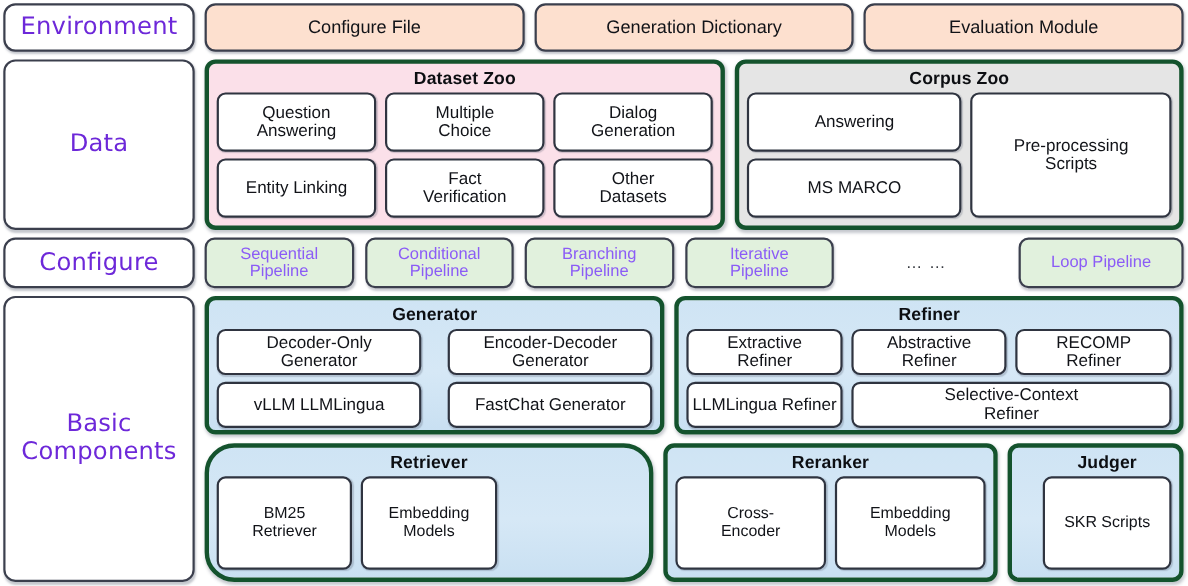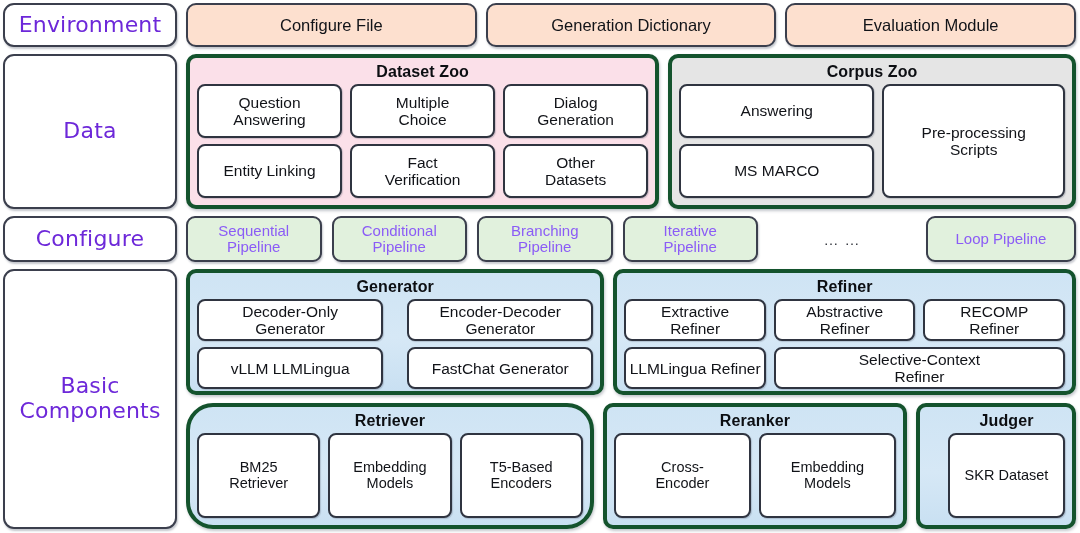--- a/index.html
+++ b/index.html
@@ -313,40 +313,39 @@
       </div>
 
       <div class="basic-line">
 
         <div class="panel panel-blue w-retriever">
           <div class="panel-title">Retriever</div>
           <div class="panel-body">
             <div class="retr-grid">
               <div class="leaf leaf-sm">BM25<br>Retriever</div>
               <div class="leaf leaf-sm">Embedding<br>Models</div>
-              <div class="leaf leaf-sm">T5-Based<br>Encoders</div>
             </div>
           </div>
         </div>
 
         <div class="panel panel-blue w-reranker">
           <div class="panel-title">Reranker</div>
           <div class="panel-body">
             <div class="rerank-grid">
               <div class="leaf leaf-sm">Cross-<br>Encoder</div>
               <div class="leaf leaf-sm">Embedding<br>Models</div>
             </div>
           </div>
         </div>
 
         <div class="panel panel-blue w-judger">
           <div class="panel-title">Judger</div>
           <div class="panel-body">
             <div class="judge-grid">
-              <div class="leaf leaf-sm">SKR Dataset</div>
+              <div class="leaf leaf-sm">SKR Scripts</div>
             </div>
           </div>
         </div>
 
       </div>
 
     </div>
   </div>
 
 </div>

